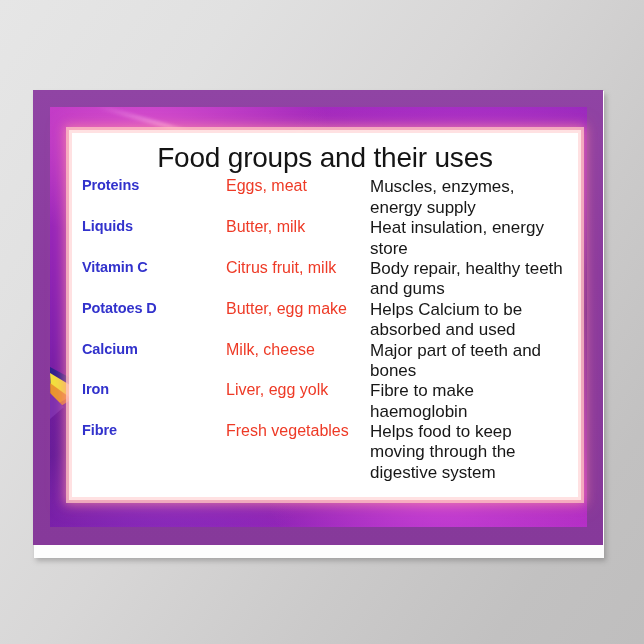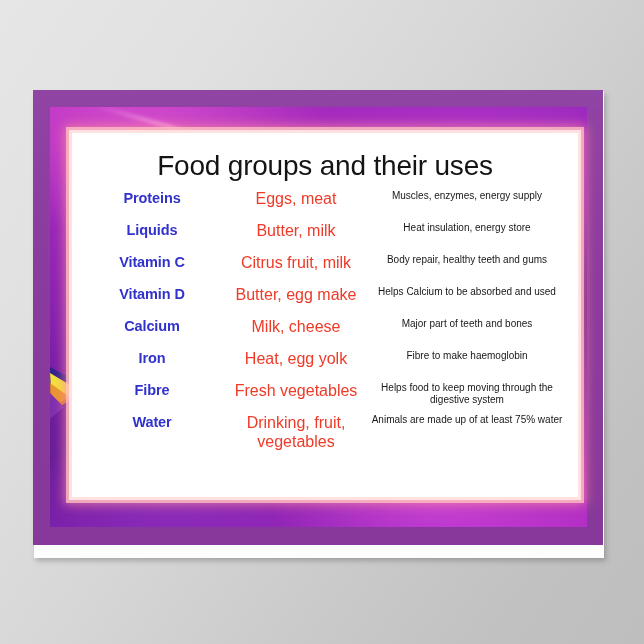--- a/index.html
+++ b/index.html
@@ -124,42 +124,41 @@
     box-sizing: border-box;
     padding: 6px 10px 6px 10px;
     box-shadow:
       0 0 0 3px rgba(255,228,228,0.95),
       0 0 0 6px rgba(255,196,196,0.75),
       0 0 9px 7px rgba(255,150,160,0.55),
       0 0 16px 10px rgba(255,120,150,0.28);
   }
 
   #poster-title {
-    margin: 8px;
+    margin: 0;
     padding: 4px 0 2px 0;
     text-align: center;
     font-family: "Liberation Sans", sans-serif;
     font-weight: 400;
     font-size: 28px;
     line-height: 1.05;
     color: #141414;
     letter-spacing: -0.2px;
   }
 
   
   #food-table {
     width: 100%;
     border-collapse: collapse;
     table-layout: fixed;
     margin-top: 3px;
   }
   #food-table td {
     vertical-align: top;
     padding: 0 4px 0 0;
-    text-align: center;
   }
   #food-table tr { height: 32px; }
 
   .col-group {
     width: 140px;
     color: #3232cc;
     font-size: 14.5px;
     font-weight: 700;
     line-height: 1.15;
     padding-left: 0px !important;
@@ -168,21 +167,21 @@
   .col-source {
     width: 140px;
     color: #ee3a26;
     font-size: 16px;
     font-weight: 400;
     line-height: 1.18;
     padding-top: 3px;
   }
   .col-use {
     color: #171717;
-    font-size: 10px;
+    font-size: 17px;
     font-weight: 400;
     line-height: 1.2;
     padding-top: 3px;
   }
   
   tr.tall { height: 36px; }
 </style>
 </head>
 <body>
 
@@ -220,41 +219,36 @@
           <td class="col-group">Liquids</td>
           <td class="col-source">Butter, milk</td>
           <td class="col-use">Heat insulation, energy store</td>
         </tr>
         <tr class="tall">
           <td class="col-group">Vitamin C</td>
           <td class="col-source">Citrus fruit, milk</td>
           <td class="col-use">Body repair, healthy teeth and gums</td>
         </tr>
         <tr class="tall">
-          <td class="col-group">Vitamin D</td>
+          <td class="col-group">Potatoes D</td>
           <td class="col-source">Butter, egg make</td>
           <td class="col-use">Helps Calcium to be absorbed and used</td>
         </tr>
         <tr>
           <td class="col-group">Calcium</td>
           <td class="col-source">Milk, cheese</td>
           <td class="col-use">Major part of teeth and bones</td>
         </tr>
         <tr>
           <td class="col-group">Iron</td>
-          <td class="col-source">Heat, egg yolk</td>
+          <td class="col-source">Liver, egg yolk</td>
           <td class="col-use">Fibre to make haemoglobin</td>
         </tr>
         <tr class="tall">
           <td class="col-group">Fibre</td>
           <td class="col-source">Fresh vegetables</td>
           <td class="col-use">Helps food to keep moving through the digestive system</td>
         </tr>
-        <tr class="tall">
-          <td class="col-group">Water</td>
-          <td class="col-source">Drinking, fruit, vegetables</td>
-          <td class="col-use">Animals are made up of at least 75% water</td>
-        </tr>
       </tbody>
     </table>
 
   </div>
 </div>
 
 </body></html>

